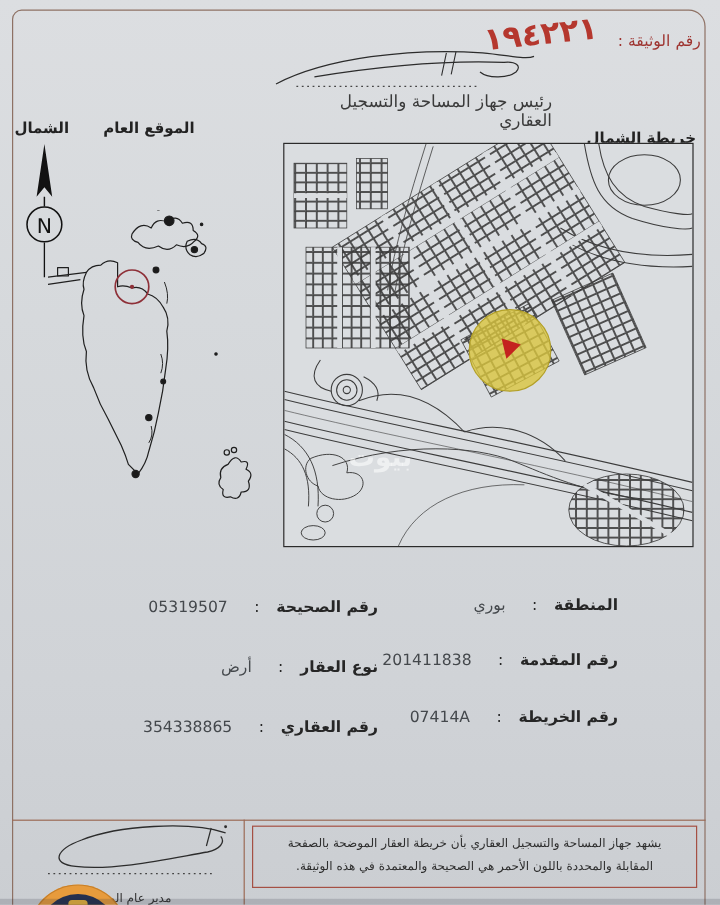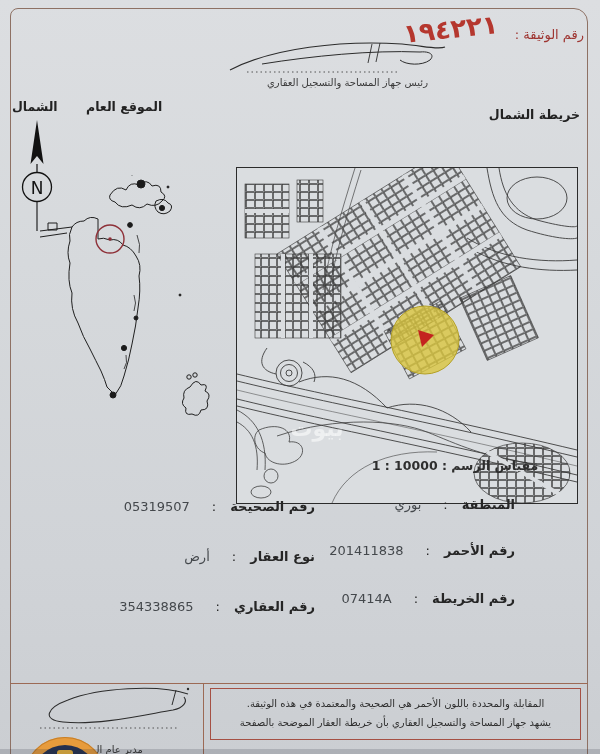--- a/index.html
+++ b/index.html
@@ -13,25 +13,25 @@
     position:absolute; left:10px; top:8px; right:12px; bottom:-8px;
     border:1.4px solid #8e7164; border-radius:8px 14px 0 0;
     pointer-events:none;
   }
   .abs{position:absolute;}
   .red-label{color:#9e3430; font-weight:normal; font-size:13px; direction:rtl;}
   .hand-number{
     color:#b5372e; font-size:26px; letter-spacing:3px; font-weight:bold;
     transform:rotate(-6deg); direction:ltr;
   }
-  .small-title{font-size:10px; color:#3a3a3a; direction:rtl; text-align:center;}
+  .small-title{font-size:14px; color:#3a3a3a; direction:rtl; }
   .side-label{font-size:12.5px; font-weight:bold; color:#222; direction:rtl;}
   .map-panel{
     left:236px; top:119px; width:342px; height:337px;
-    border:1px solid #2b2b2b; background:#dadde0; box-sizing:border-box;margin-top:48px;
+    border:1px solid #2b2b2b; background:#dadde0; box-sizing:border-box;
   }
   .scale-line{left:330px; top:458px; width:250px; text-align:center;
     font-size:12.5px; font-weight:bold; color:#2e2e2e; direction:rtl;}
   .field-row{display:flex; direction:rtl; align-items:baseline; font-size:13px; color:#3d3d3d;}
   .field-row .lbl{font-weight:bold; color:#262626;}
   .field-row .colon{margin-inline:14px 22px; color:#262626;}
   .field-row .val{direction:ltr; unicode-bidi:embed; color:#44484c;}
   .hline{left:10px; right:12px; top:683px; height:0; border-top:1.2px solid #9c6a55;}
   .vline{left:203px; top:683px; width:0; height:71px; border-left:1.2px solid #9c6a55;}
   .cert-box{
@@ -196,29 +196,28 @@
         <ellipse cx="24" cy="324" rx="10" ry="6"></ellipse>
       </g>
 
       <ellipse cx="285" cy="305" rx="48" ry="30" fill="url(#pc)" stroke="#3a3a3a" stroke-width="0.7"></ellipse>
       <line x1="250" y1="284" x2="322" y2="326" stroke="#dadde0" stroke-width="4"></line>
 
       <text x="80" y="268" text-anchor="middle" font-size="22" font-weight="bold" fill="#ffffff" fill-opacity="0.55" font-family="DejaVu Sans, sans-serif">بيوت</text>
     </svg>
   </div>
 
-  <div class="abs scale-line">مقياس الرسم : 10000 : 1</div>
 
   <div class="abs field-row" style="left:310px; top:497px; width:205px;">
     <span class="lbl">المنطقة</span>
     <span class="colon">:</span>
     <span class="val">بوري</span>
   </div>
   <div class="abs field-row" style="left:310px; top:543px; width:205px;">
-    <span class="lbl">رقم الأحمر</span>
+    <span class="lbl">رقم المقدمة</span>
     <span class="colon">:</span>
     <span class="val">201411838</span>
   </div>
   <div class="abs field-row" style="left:310px; top:591px; width:205px;">
     <span class="lbl">رقم الخريطة</span>
     <span class="colon">:</span>
     <span class="val">07414A</span>
   </div>
 
   <div class="abs field-row" style="left:80px; top:499px; width:235px;">
@@ -234,22 +233,22 @@
   <div class="abs field-row" style="left:80px; top:599px; width:235px;">
     <span class="lbl">رقم العقاري</span>
     <span class="colon">:</span>
     <span class="val">354338865</span>
   </div>
 
   <div class="abs hline"></div>
   <div class="abs vline"></div>
 
   <div class="abs cert-box">
+    <div>يشهد جهاز المساحة والتسجيل العقاري بأن خريطة العقار الموضحة بالصفحة</div>
     <div>المقابلة والمحددة باللون الأحمر هي الصحيحة والمعتمدة في هذه الوثيقة.</div>
-    <div>يشهد جهاز المساحة والتسجيل العقاري بأن خريطة العقار الموضحة بالصفحة</div>
   </div>
 
   <svg class="abs" style="left:28px; top:684px;" width="165" height="48" viewBox="0 0 165 48">
     <path d="M160,10 C130,0 70,4 40,16 C18,24 14,36 35,38 C70,42 120,30 145,26 C155,24 160,18 156,13" fill="none" stroke="#2c2c2c" stroke-width="1.1"></path>
     <path d="M148,6 L144,21" fill="none" stroke="#2c2c2c" stroke-width="1"></path>
     <circle cx="160" cy="5" r="1.2" fill="#2c2c2c"></circle>
     <path d="M12,44 L150,44" fill="none" stroke="#444" stroke-width="0.9" stroke-dasharray="1.5,3"></path>
   </svg>
   <div class="abs signatory">مدير عام المساحة</div>
 

